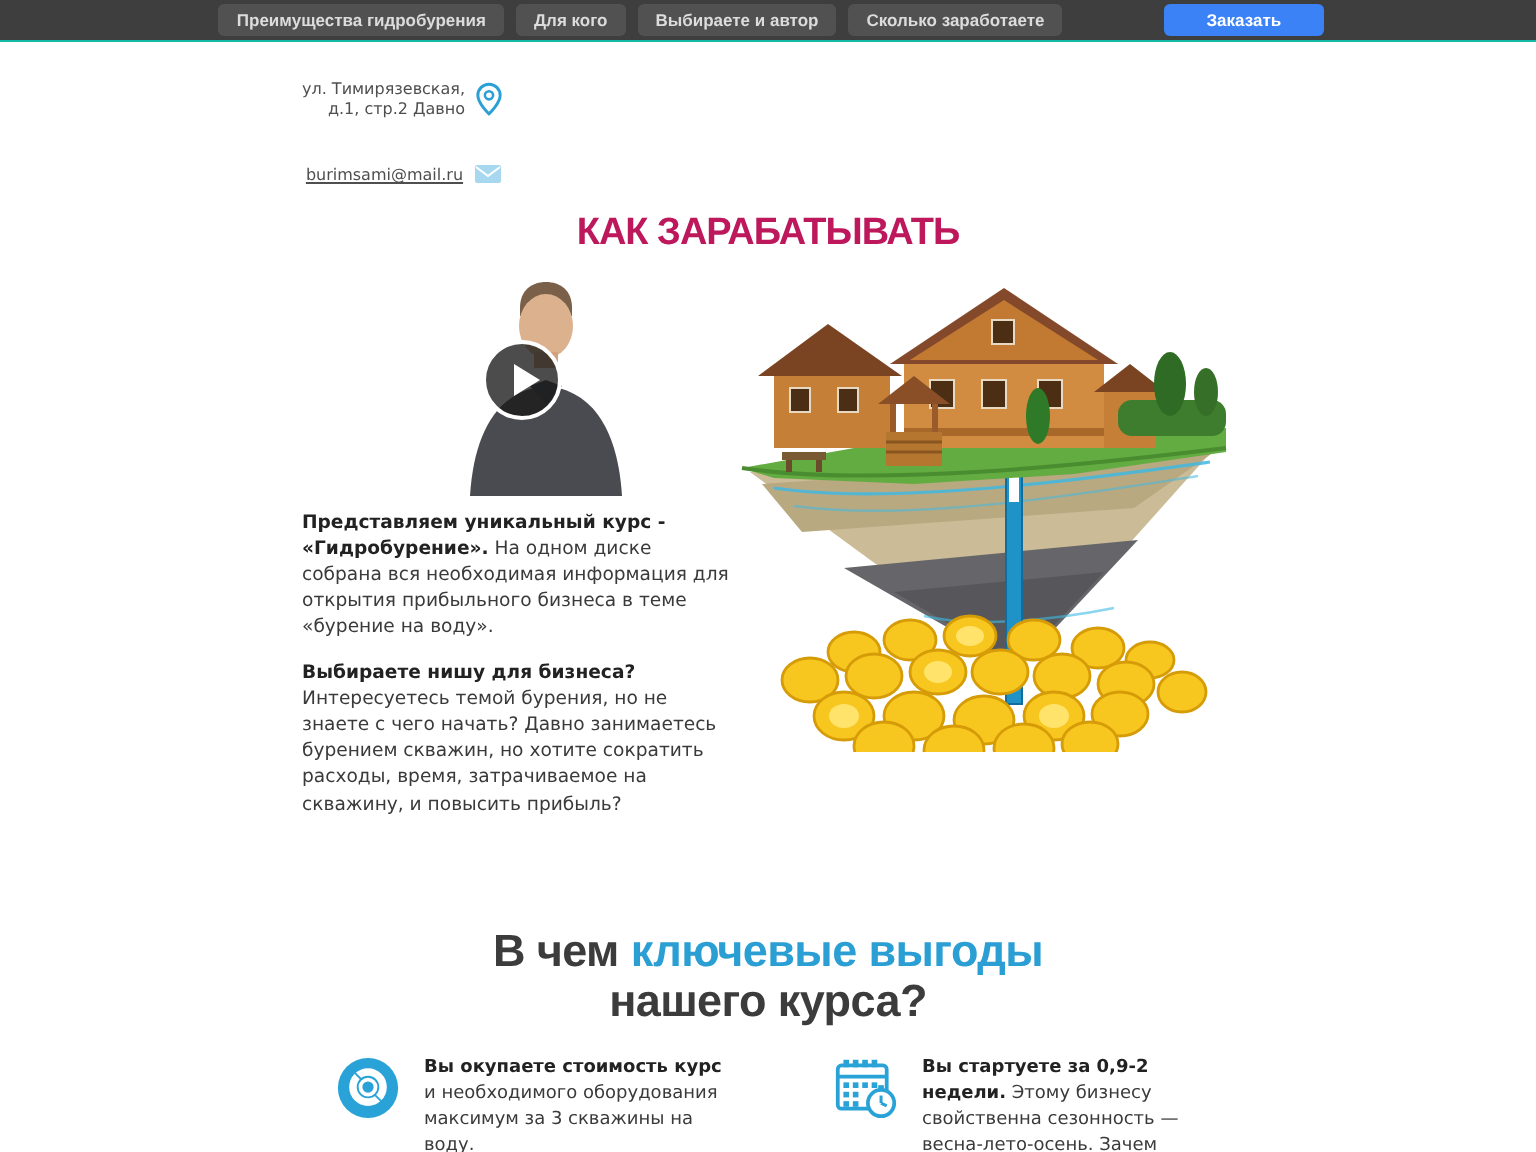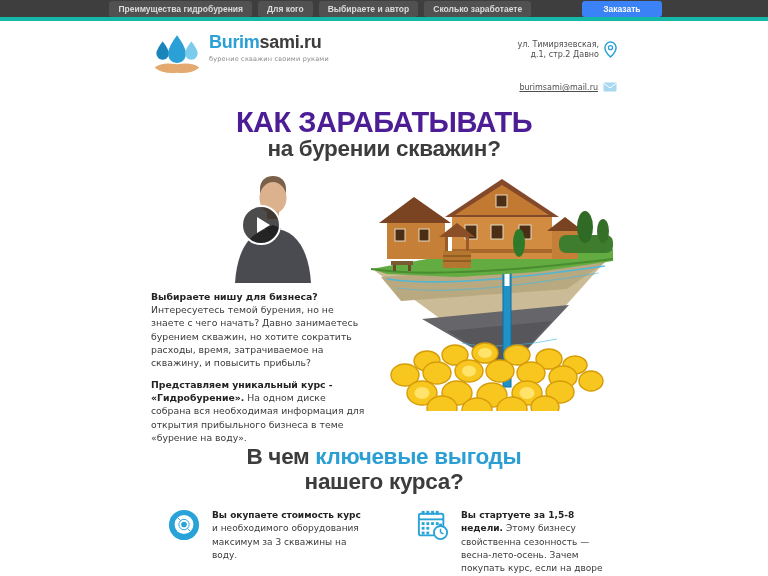--- a/index.html
+++ b/index.html
@@ -1,20 +1,20 @@
 <!DOCTYPE html>
 <html><head>
 <meta charset="utf-8">
 <style>
   * { margin:0; padding:0; box-sizing:border-box; }
   html,body { width:768px; height:576px; overflow:hidden; background:#fff;
     font-family:"DejaVu Sans","Liberation Sans",sans-serif; }
 
   
-  .topbar { height:21px; background:#3e3e3e; border-bottom:4px solid #14b8a6;
+  .topbar { height:21px; background:#3e3e3e; border-bottom:1px solid #14b8a6;
     display:flex; align-items:center; justify-content:center; }
   .nav-btn { background:#515151; color:#dcdcdc; font-size:8.5px; font-weight:bold;
     padding:3px 9px; border-radius:3px; margin:0 3px; border:none; cursor:pointer;
     font-family:"Liberation Sans",sans-serif; white-space:nowrap; }
   .cta-btn { background:#3b82f6; color:#fff; font-size:8.5px; font-weight:bold;
     padding:3px 21px; border-radius:3px; margin-left:48px; border:none; cursor:pointer;
     font-family:"Liberation Sans",sans-serif; white-space:nowrap; }
 
   .container { width:466px; margin:0 auto; }
 
@@ -26,40 +26,40 @@
   .brand-blue { color:#2aa0d6; }
   .brand-dark { color:#3c3c3c; }
   .logo-text .tagline { font-size:6.5px; color:#8a8a8a; margin-top:2px; letter-spacing:0.2px; }
   .contact { margin-top:8px; text-align:right; font-size:8px; color:#4f4f4f; }
   .contact-row { display:flex; align-items:center; justify-content:flex-end; gap:5px; }
   .contact-row + .contact-row { margin-top:21px;text-decoration:underline; }
   .addr { line-height:1.3; }
 
   
   .h1 { text-align:center; margin-top:13px; font-family:"Liberation Sans",sans-serif; }
-  .h1 .l1 { font-size:29px; font-weight:800; color:#4c1d95; letter-spacing:-0.5px; line-height:1.05; }
+  .h1 .l1 { font-size:19px; font-weight:800; color:#be185d; letter-spacing:-0.5px; line-height:1.05; }
   .h1 .l2 { font-size:22.5px; font-weight:800; color:#3c3c3c; letter-spacing:-0.3px; line-height:1.1; }
 
   .hero { display:flex; margin-top:9px; }
   .hero-left { width:216px; }
   .hero-right { width:250px; }
   .video { position:relative; width:120px; height:112px; margin-left:62px; cursor:pointer; }
   .play { position:absolute; left:28px; top:34px; width:40px; height:40px; border-radius:50%;
     background:rgba(25,25,25,0.78); border:2.5px solid #fff; display:flex;
     align-items:center; justify-content:center; cursor:pointer; }
   .play-tri { width:0; height:0; border-left:13px solid #fff;
     border-top:8px solid transparent; border-bottom:8px solid transparent; margin-left:4px; }
 
   .paras { margin-top:7px; width:216px; }
   .p { font-size:9.3px; line-height:1.42; color:#3a3a3a; }
   .p + .p { margin-top:9px; }
   .lead { font-weight:bold; color:#222; }
 
   
-  .h2 { text-align:center; font-family:"Liberation Sans",sans-serif; }
+  .h2 { text-align:center; margin-top:54px; font-family:"Liberation Sans",sans-serif; }
   .h2 .l1 { font-size:22.5px; font-weight:800; color:#3c3c3c; letter-spacing:-0.3px; line-height:1.12; }
   .h2 .blue { color:#2b9fd3; }
   .benefits { display:flex; margin-top:15px; }
   .bcol-left { width:216px; padding-left:17px; }
   .bcol-right { width:250px; padding-left:50px; }
   .bitem { display:flex; gap:10px; }
   .bicon { flex:0 0 34px; }
   .btext { font-size:9px; line-height:1.45; color:#3a3a3a; }
 </style>
 </head>
@@ -69,34 +69,20 @@
   <button class="nav-btn">Преимущества гидробурения</button>
   <button class="nav-btn">Для кого</button>
   <button class="nav-btn">Выбираете и автор</button>
   <button class="nav-btn">Сколько заработаете</button>
   <button class="cta-btn">Заказать</button>
 </div>
 
 <div class="container">
 
   <div class="header">
-    <div class="logo">
-      <span>
-        <svg width="52" height="44" viewBox="0 0 58 46">
-          <path d="M13 9 C13 9 6 17.5 6 22 C6 26.4 9 29.5 13 29.5 C17 29.5 20 26.4 20 22 C20 17.5 13 9 13 9 Z" fill="#1b85bb"></path>
-          <path d="M29 2 C29 2 19 15 19 22.5 C19 28.8 23.4 33 29 33 C34.6 33 39 28.8 39 22.5 C39 15 29 2 29 2 Z" fill="#2aa0d6"></path>
-          <path d="M45 9 C45 9 38 17.5 38 22 C38 26.4 41 29.5 45 29.5 C49 29.5 52 26.4 52 22 C52 17.5 45 9 45 9 Z" fill="#79ccec"></path>
-          <path d="M4 38 C10 33.5 18 32.5 29 34.5 C40 32.5 48 33.5 54 38 C48 43 40 45 29 44 C18 45 10 43 4 38 Z" fill="#e3a96f"></path>
-        </svg>
-      </span>
-      <span class="logo-text">
-        <span class="brand"><span class="brand-blue">Burim</span><span class="brand-dark">sami.ru</span></span>
-        <div class="tagline">бурение скважин своими руками</div>
-      </span>
-    </div>
 
     <div class="contact">
       <div class="contact-row">
         <span class="addr">
           <div>ул. Тимирязевская,</div>
           <div>д.1, стр.2 Давно</div>
         </span>
         <span>
           <svg width="13" height="17" viewBox="0 0 14 18">
             <path d="M7 1 C3.7 1 1 3.7 1 7 C1 11.5 7 17 7 17 C7 17 13 11.5 13 7 C13 3.7 10.3 1 7 1 Z" fill="none" stroke="#2aa0d6" stroke-width="1.6"></path>
@@ -111,41 +97,40 @@
             <rect x="0.5" y="0.5" width="13" height="9" rx="1" fill="#a8d8ef"></rect>
             <path d="M1 1.5 L7 6 L13 1.5" fill="none" stroke="#ffffff" stroke-width="1"></path>
           </svg>
         </span>
       </div>
     </div>
   </div>
 
   <div class="h1">
     <div class="l1">КАК ЗАРАБАТЫВАТЬ</div>
-    <div class="l2">на бурении скважин?</div>
   </div>
 
   <div class="hero">
     <div class="hero-left">
       <div class="video">
         <svg width="120" height="112" viewBox="0 0 120 112">
           <path d="M47 18 C47 9 53 5 60 5 C67 5 73 9 73 18 L73 22 L47 22 Z" fill="#7a5f49"></path>
           <ellipse cx="60" cy="27" rx="13.5" ry="16" fill="#dbb18e"></ellipse>
           <rect x="54" y="40" width="12" height="8" fill="#cfa37f"></rect>
           <path d="M22 112 C24 80 36 59 60 57 C84 59 96 80 98 112 Z" fill="#4a4b50"></path>
           <path d="M52 57 L60 66 L68 57 L60 54 Z" fill="#3a3b40"></path>
         </svg>
         <div class="play">
           <span class="play-tri"></span>
         </div>
       </div>
 
       <div class="paras">
+        <div class="p"><span class="lead">Представляем уникальный курс - «Гидробурение».</span><span> На одном диске собрана вся необходимая информация для открытия прибыльного бизнеса в теме «бурение на воду».</span></div>
         <div class="p"><span class="lead">Выбираете нишу для бизнеса?</span><span> Интересуетесь темой бурения, но не знаете с чего начать? Давно занимаетесь бурением скважин, но хотите сократить расходы, время, затрачиваемое на скважину, и повысить прибыль?</span></div>
-        <div class="p"><span class="lead">Представляем уникальный курс - «Гидробурение».</span><span> На одном диске собрана вся необходимая информация для открытия прибыльного бизнеса в теме «бурение на воду».</span></div>
       </div>
     </div>
 
     <div class="hero-right">
       <svg width="250" height="240" viewBox="0 0 250 240">
 
         <g>
           <polygon points="8,100 244,84 142,198" fill="#cbbb97"></polygon>
           <polygon points="14,106 240,90 200,118 34,130" fill="#b9a981"></polygon>
           <polygon points="55,148 202,134 142,198" fill="#66666a"></polygon>
@@ -270,18 +255,18 @@
             <rect x="5" y="19" width="3" height="3" fill="#29a3d7"></rect>
               <rect x="10" y="19" width="3" height="3" fill="#29a3d7"></rect>
             <rect x="5" y="24" width="3" height="3" fill="#29a3d7"></rect>
               <rect x="10" y="24" width="3" height="3" fill="#29a3d7"></rect>
             <circle cx="25" cy="25" r="7" fill="#ffffff" stroke="#29a3d7" stroke-width="2"></circle>
             <line x1="25" y1="25" x2="25" y2="21" stroke="#29a3d7" stroke-width="1.6"></line>
             <line x1="25" y1="25" x2="28" y2="26.5" stroke="#29a3d7" stroke-width="1.6"></line>
             <rect x="23.5" y="15.5" width="3" height="2.5" fill="#29a3d7"></rect>
           </svg>
         </span>
-        <div class="btext"><span class="lead">Вы стартуете за 1,5-8 недели.</span><span> Этому бизнесу свойственна сезонность — весна-лето-осень. Зачем покупать курс, если на дворе зима? Чтобы опередить конкурентов! У вас будет время на подготовку. Как только температура</span></div>
+        <div class="btext"><span class="lead">Вы стартуете за 0,9-2 недели.</span><span> Этому бизнесу свойственна сезонность — весна-лето-осень. Зачем покупать курс, если на дворе зима? Чтобы опередить конкурентов! У вас будет время на подготовку. Как только температура</span></div>
       </div>
     </div>
   </div>
 
 </div>
 
 </body></html>

